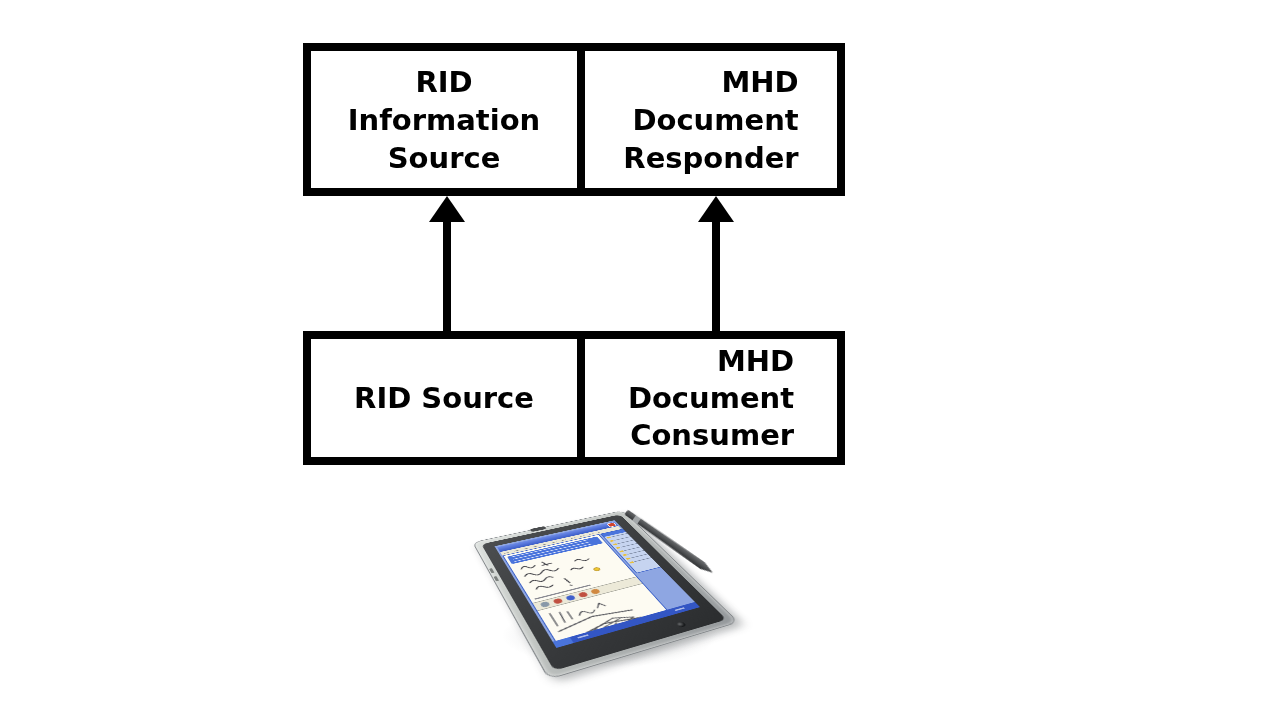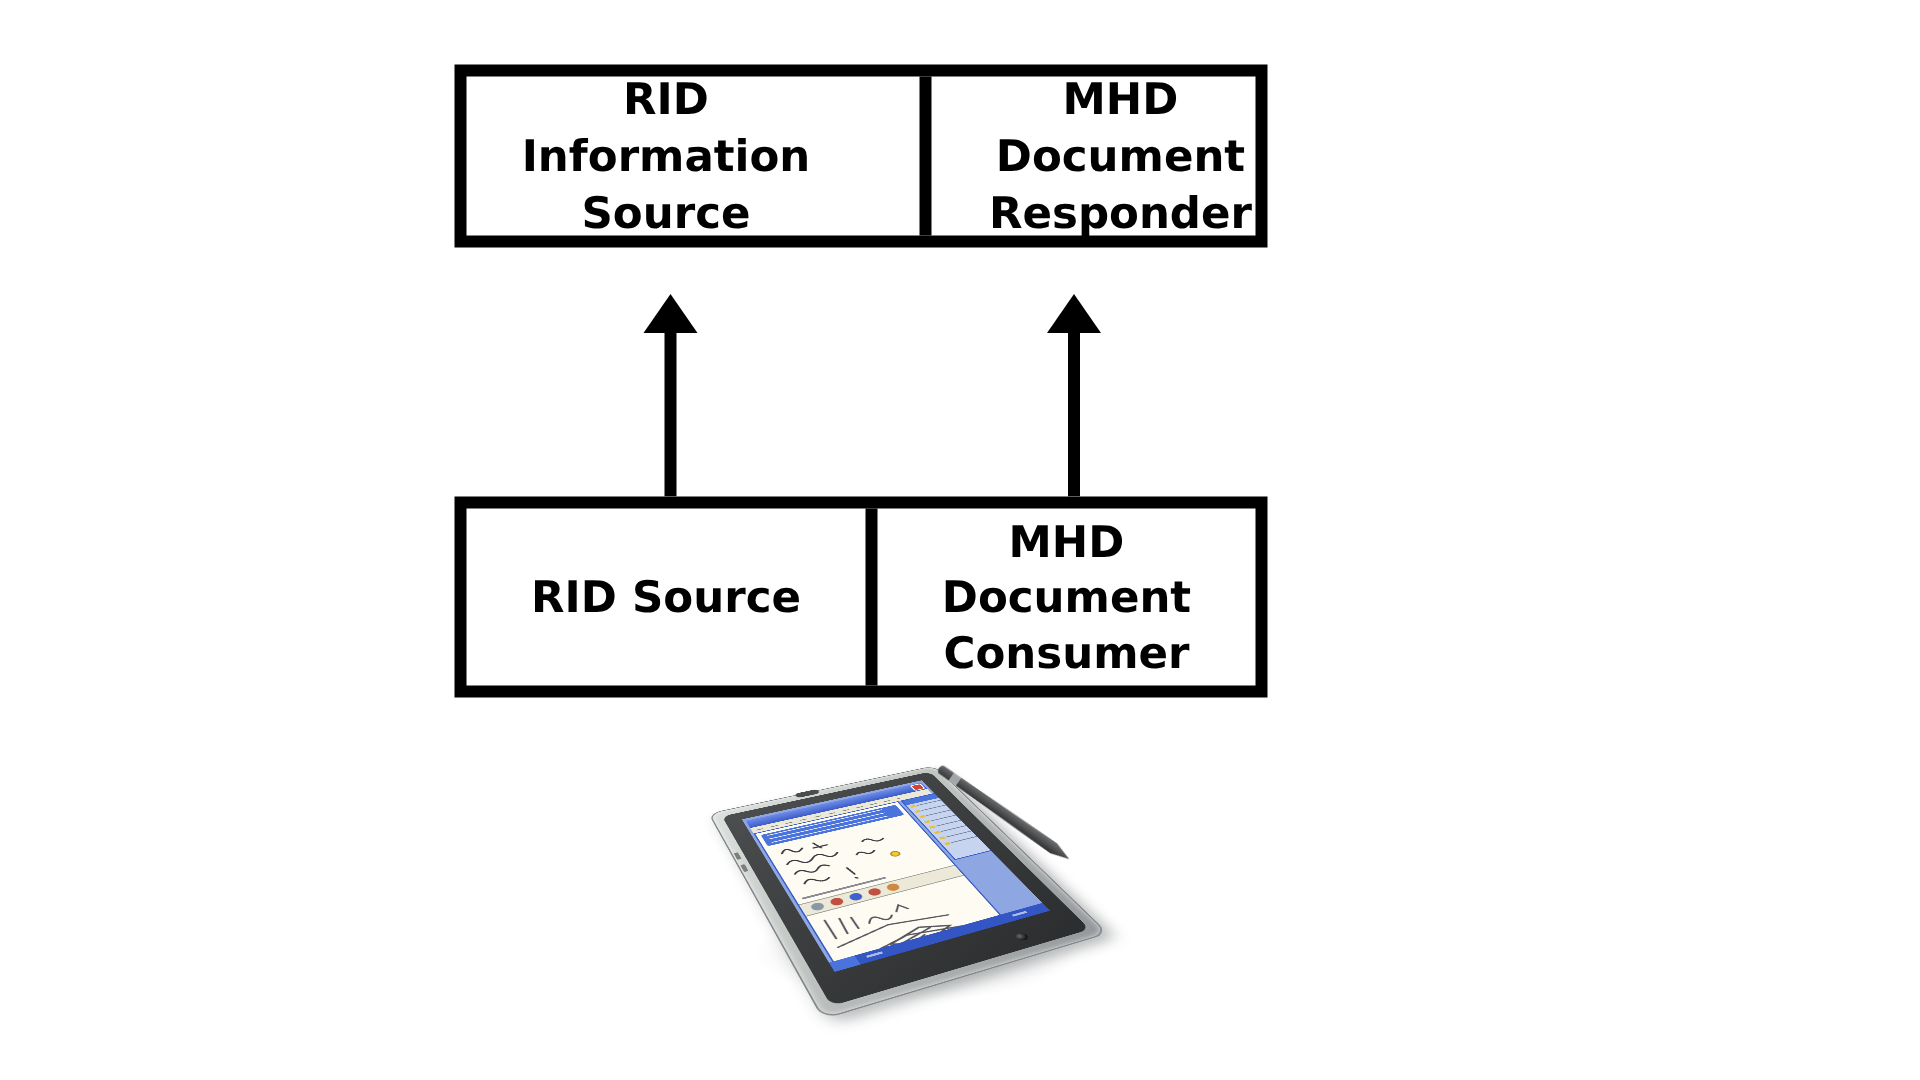--- a/index.html
+++ b/index.html
@@ -2,25 +2,25 @@
 <html><head>
 <meta charset="utf-8">
 <style>
   html,body{margin:0;padding:0;background:#fff;}
   #canvas{position:relative;width:1280px;height:720px;background:#fff;overflow:hidden;
           font-family:"DejaVu Sans","Liberation Sans",sans-serif;}
 
   
   .group{position:absolute;left:303px;width:542px;background:#fff;
          border:8px solid #000;box-sizing:border-box;display:flex;}
-  .group-top{top:43px;height:122px;gap:36px;}
+  .group-top{top:43px;height:153px;}
   .group-bottom{top:331px;height:134px;}
   .cell{display:flex;align-items:center;justify-content:center;text-align:center;}
   .cell-left{flex:0 0 266px;}
-  .cell-right{flex:1;}
+  .cell-right{flex:1;text-align:right;}
   .vdivider{width:8px;background:#000;}
   .cell-label{white-space:pre-line;font-weight:bold;font-size:29px;line-height:38px;
               color:#000;letter-spacing:0px;}
   .group-bottom .cell-label{line-height:37px;}
 
   
   .arrow-shaft{position:absolute;width:8px;height:109px;top:222px;background:#000;}
   .arrow-head{position:absolute;top:196px;width:0;height:0;
               border-left:18px solid transparent;border-right:18px solid transparent;
               border-bottom:26px solid #000;}

